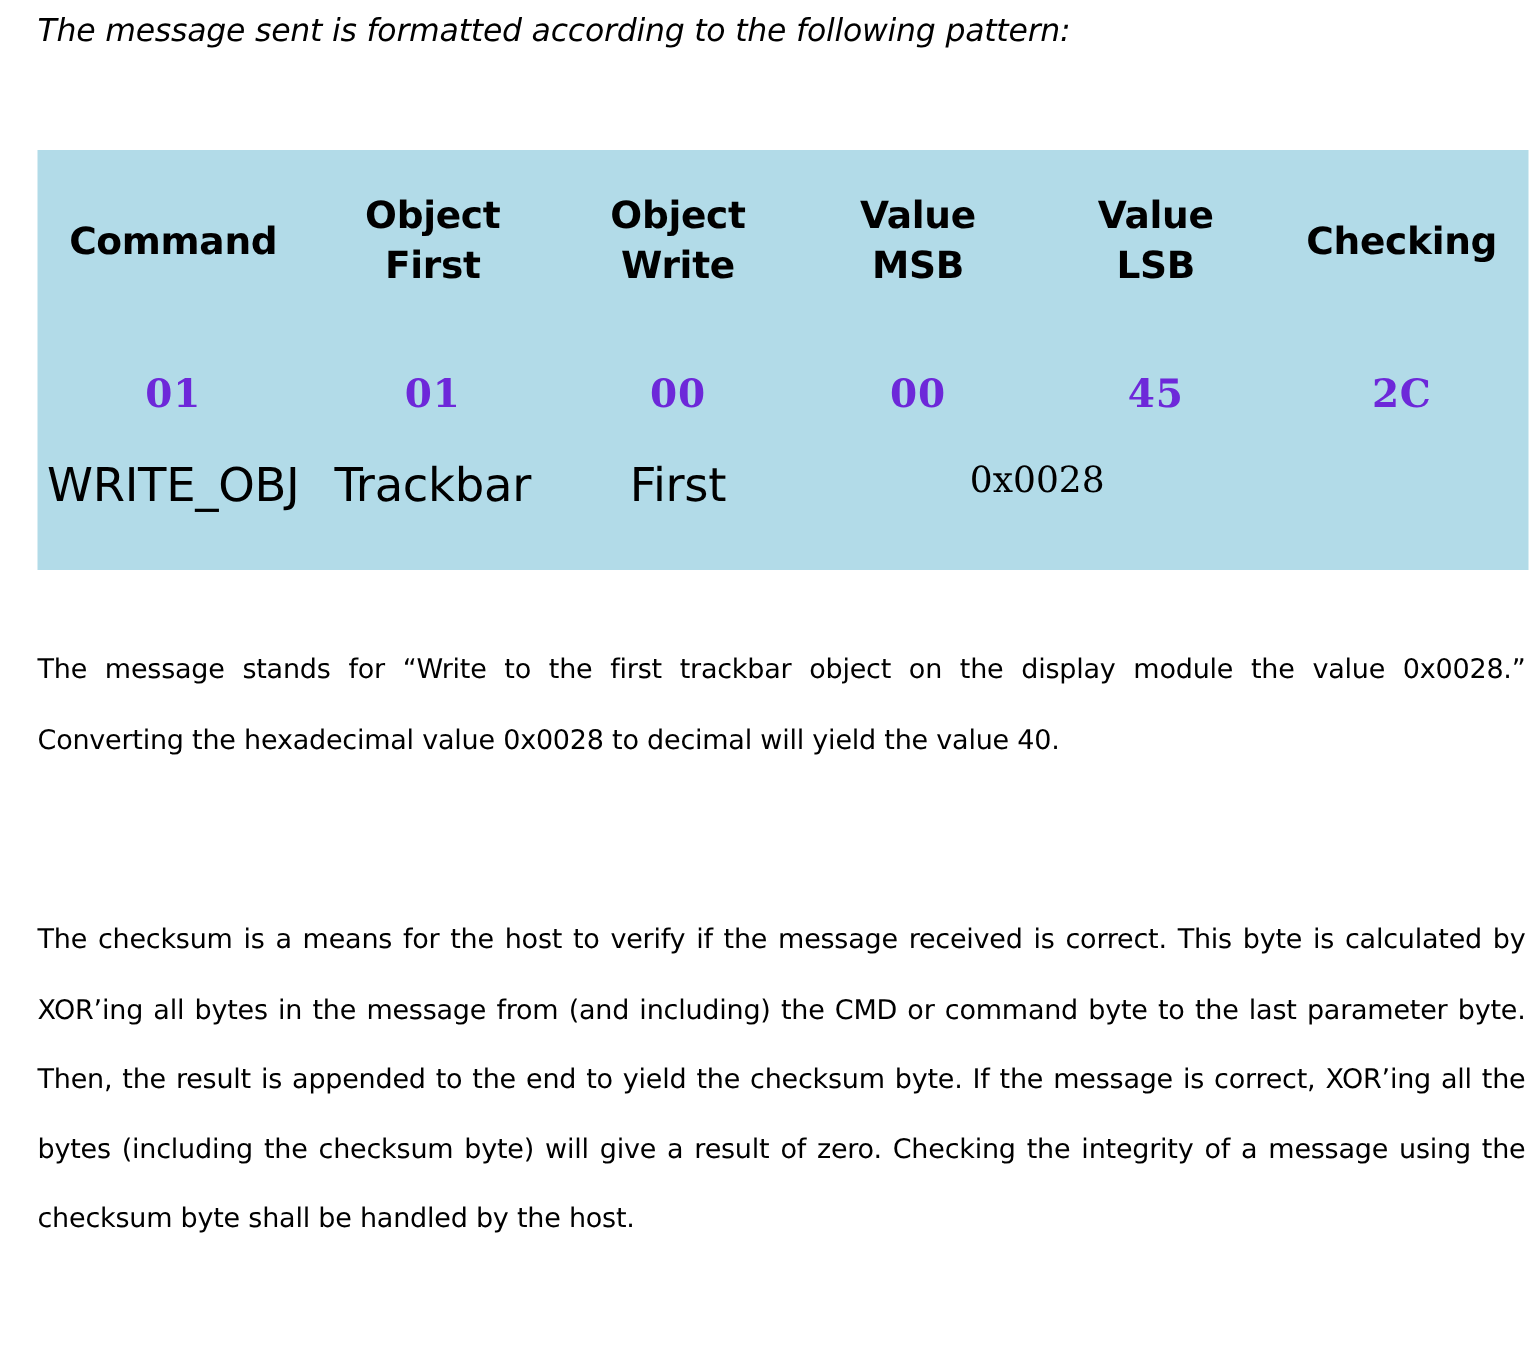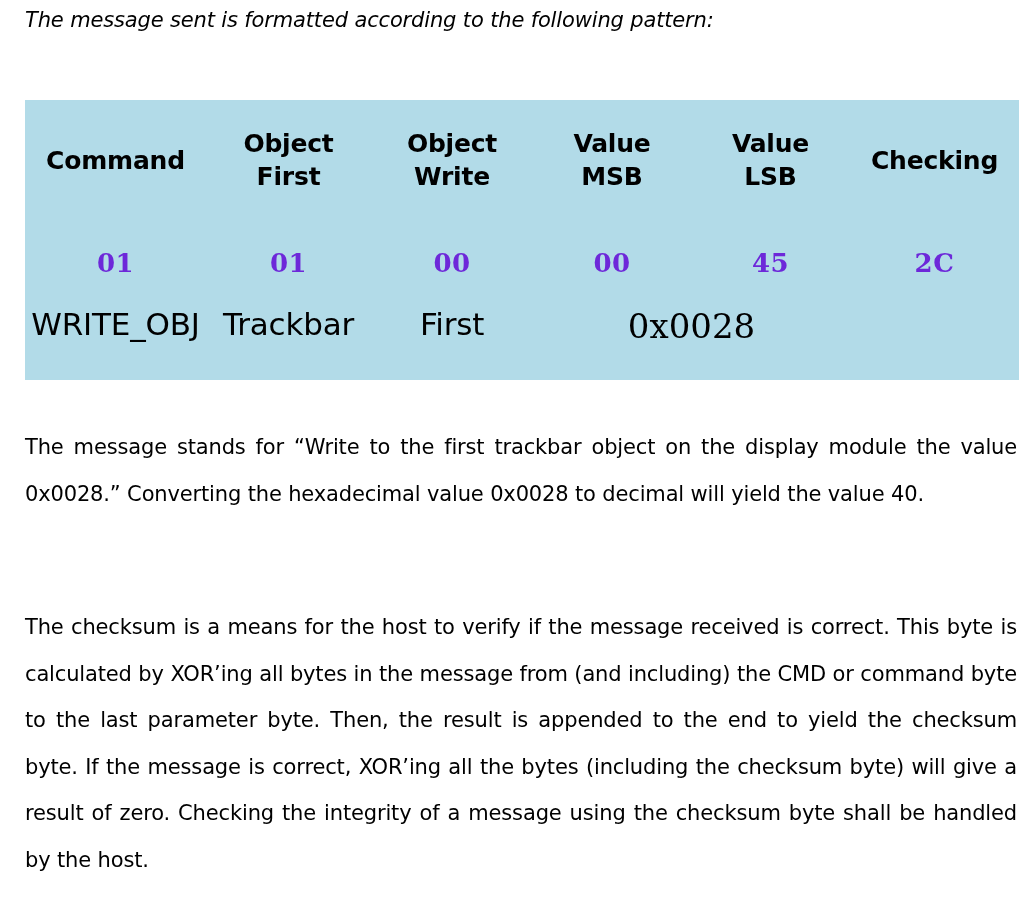--- a/index.html
+++ b/index.html
@@ -91,34 +91,34 @@
     height: 82px;
     font-size: 31px;
     font-weight: normal;
     letter-spacing: -0.2px;
     vertical-align: top;
     padding-top: 4px;
   }
 
   .row-meaning td.merged-value {
     font-family: "DejaVu Serif", "Liberation Serif", serif;
-    font-size: 34px;
+    font-size: 24px;
     letter-spacing: 0px;
   }
 
   .hdr-two-line {
     display: block;
   }
 
   
   .para {
     position: absolute;
     left: 25px;
     width: 992px;
-    font-size: 21px;
+    font-size: 18px;
     line-height: 46.5px;
     text-align: justify;
     text-justify: inter-word;
     letter-spacing: -0.15px;
   }
   .para-1 { top: 424px; }
   .para-2 { top: 604px; }
 </style>
 </head>
 <body>

